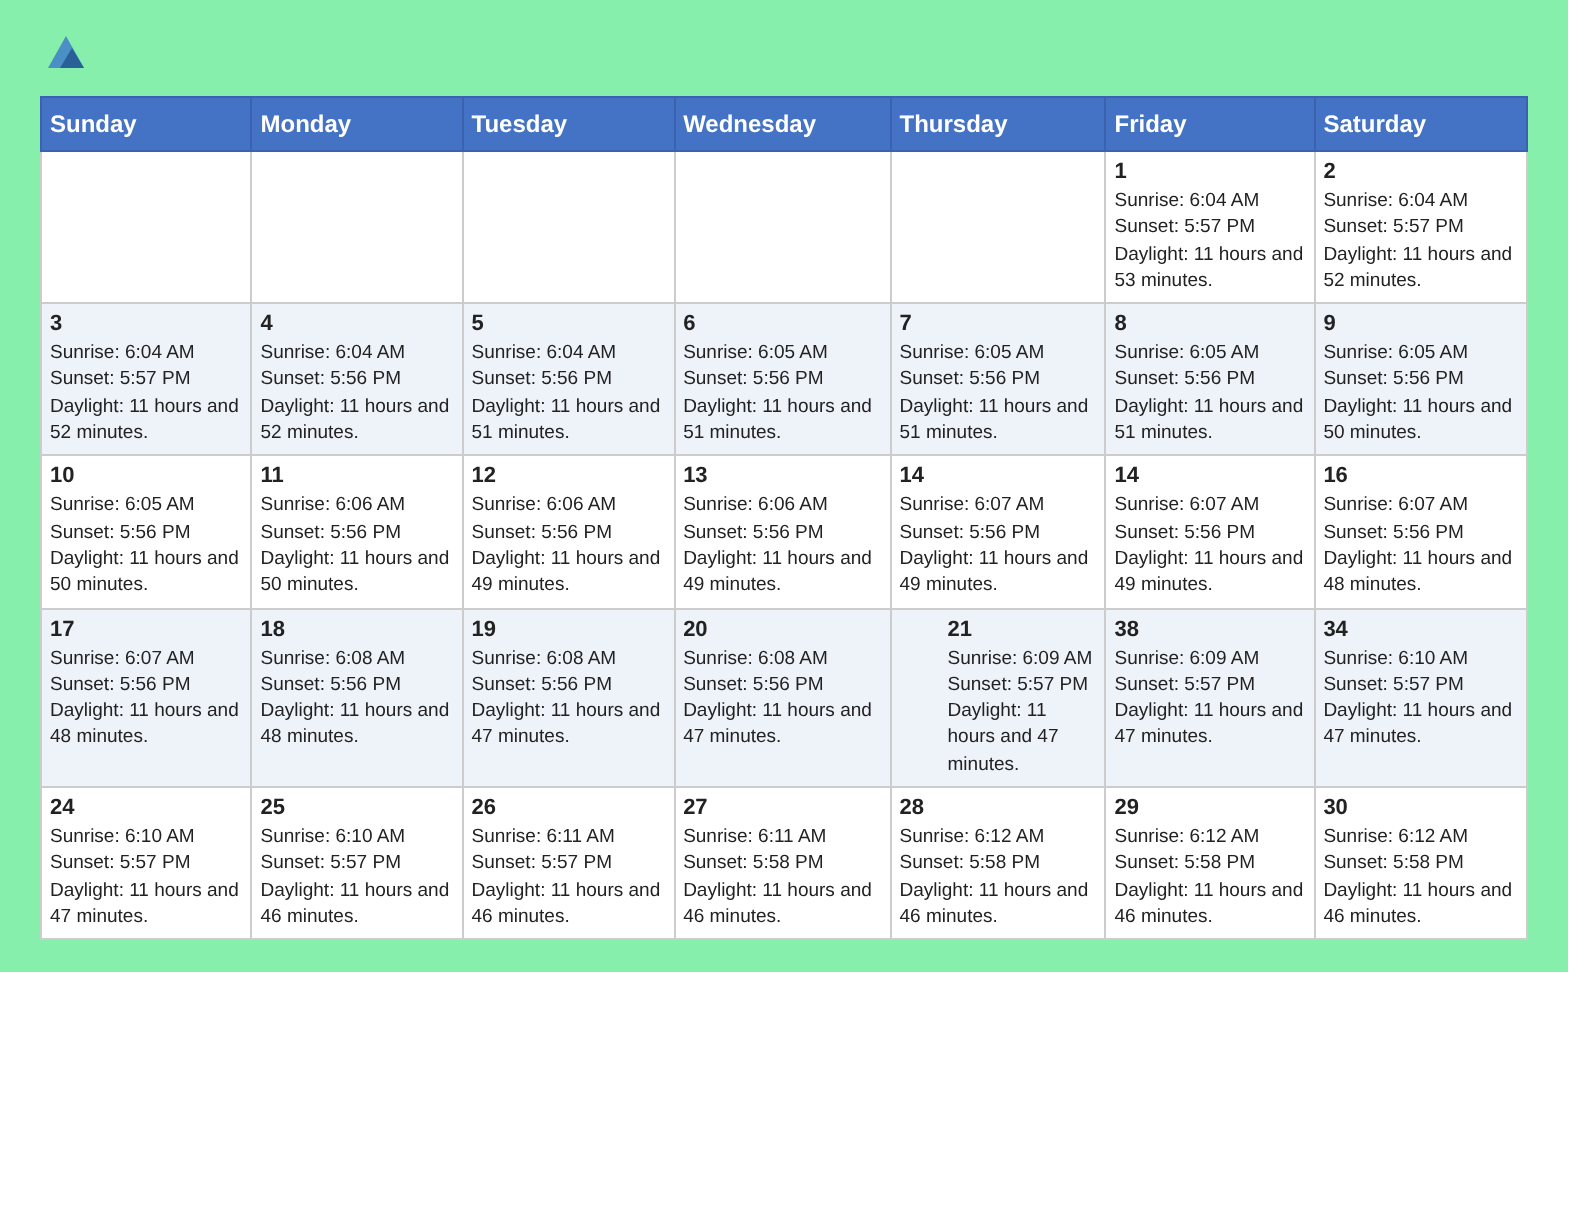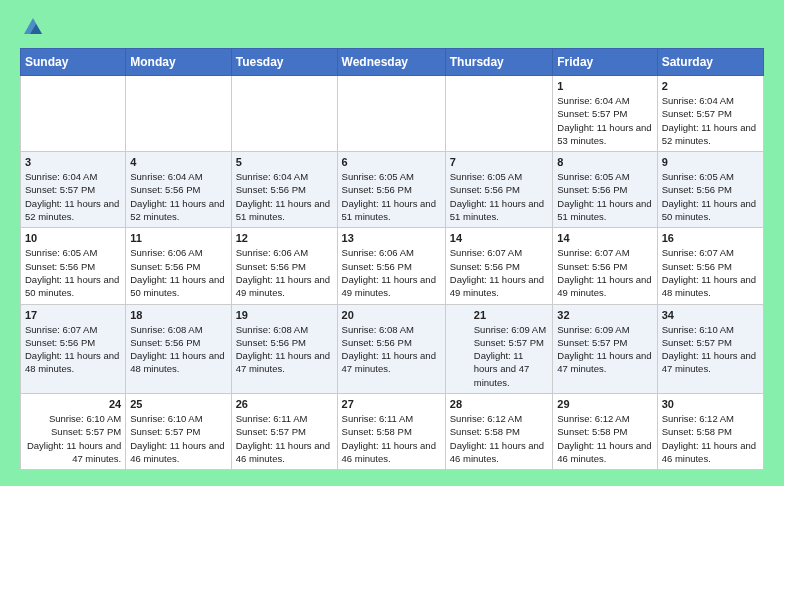--- a/index.html
+++ b/index.html
@@ -233,30 +233,30 @@
           </td>
           <td style="background: rgb(238, 242, 249);">
             <span class="day-number">20</span>
             <div class="day-info">Sunrise: 6:08 AM<br>Sunset: 5:56 PM<br>Daylight: 11 hours and 47 minutes.</div>
           </td>
           <td style="background: rgb(238, 242, 249); padding-left: 28px;">
             <span class="day-number">21</span>
             <div class="day-info">Sunrise: 6:09 AM<br>Sunset: 5:57 PM<br>Daylight: 11 hours and 47 minutes.</div>
           </td>
           <td style="background: rgb(238, 242, 249);">
-            <span class="day-number">32</span>
+            <span class="day-number">38</span>
             <div class="day-info">Sunrise: 6:09 AM<br>Sunset: 5:57 PM<br>Daylight: 11 hours and 47 minutes.</div>
           </td>
           <td style="background: rgb(238, 242, 249);">
             <span class="day-number">34</span>
             <div class="day-info">Sunrise: 6:10 AM<br>Sunset: 5:57 PM<br>Daylight: 11 hours and 47 minutes.</div>
           </td>
         </tr>
         <tr>
-          <td style="background: rgb(255, 255, 255); text-align: right;">
+          <td style="background: rgb(255, 255, 255);">
             <span class="day-number">24</span>
             <div class="day-info">Sunrise: 6:10 AM<br>Sunset: 5:57 PM<br>Daylight: 11 hours and 47 minutes.</div>
           </td>
           <td style="background: rgb(255, 255, 255);">
             <span class="day-number">25</span>
             <div class="day-info">Sunrise: 6:10 AM<br>Sunset: 5:57 PM<br>Daylight: 11 hours and 46 minutes.</div>
           </td>
           <td style="background: rgb(255, 255, 255);">
             <span class="day-number">26</span>
             <div class="day-info">Sunrise: 6:11 AM<br>Sunset: 5:57 PM<br>Daylight: 11 hours and 46 minutes.</div>

